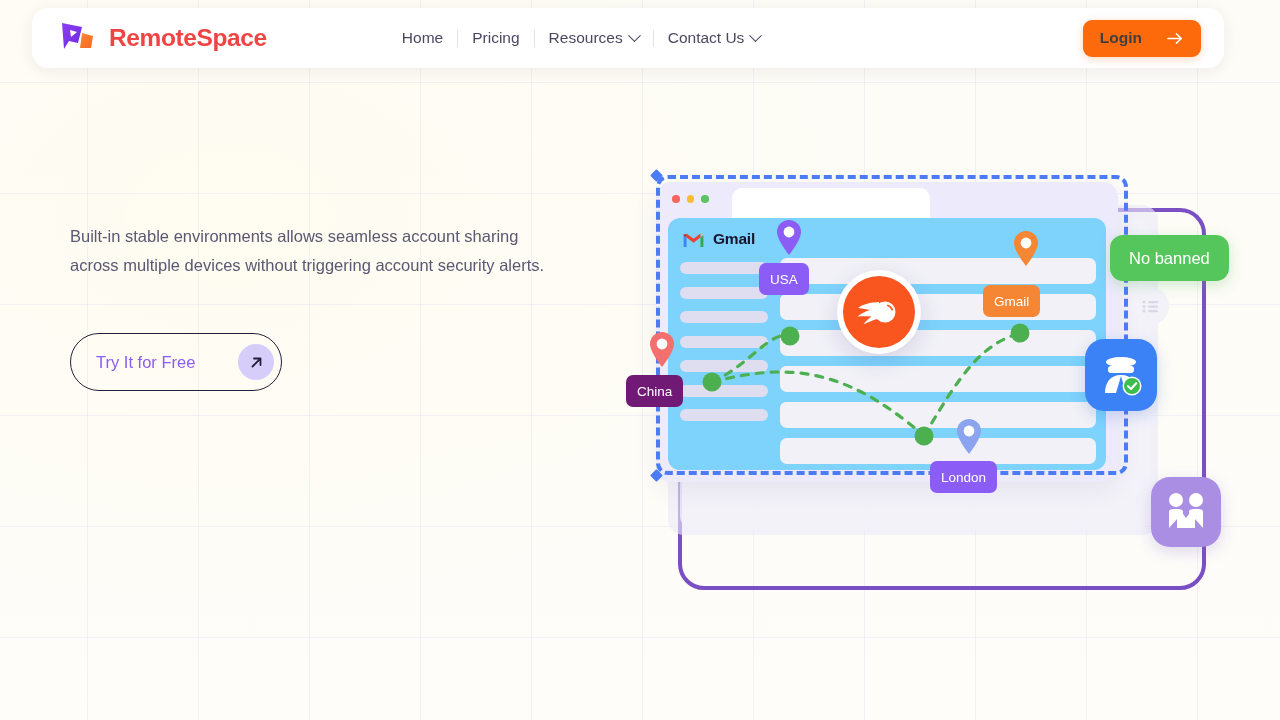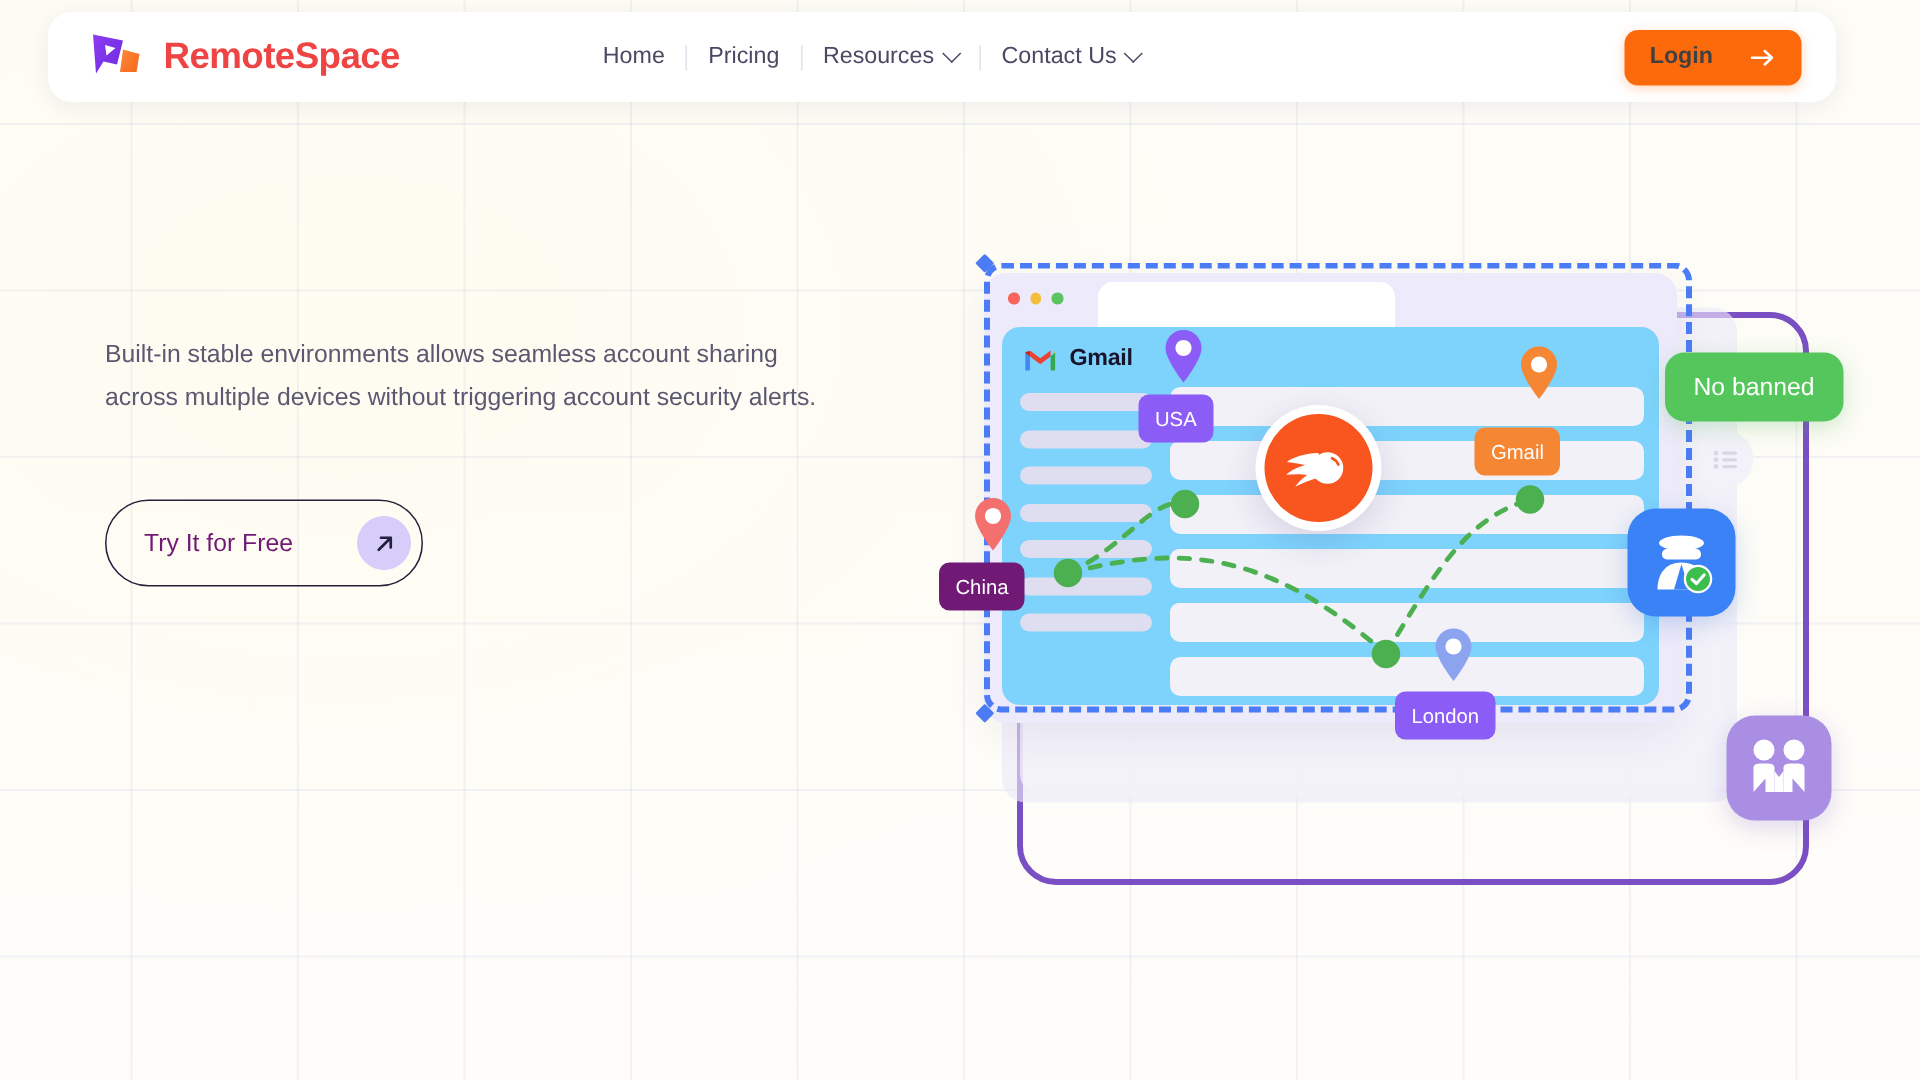--- a/index.html
+++ b/index.html
@@ -70,21 +70,21 @@
   .subtitle{
     margin-top:32px; font-size:16.5px; line-height:1.77; color:#5b5872;
     max-width:480px;
   }
   .cta{
     margin-top:53px; width:212px; height:58px; border-radius:29px;
     background:transparent; border:1.6px solid #23203c;
     display:flex; align-items:center; padding:0 7px 0 25px;
     cursor:pointer; gap:10px;
   }
-  .cta-label{ font-size:16.5px; color:#701a75; font-weight:400; }
+  .cta-label{ font-size:16.5px; color:#8b5cf6; font-weight:400; }
   .cta-circle{
     margin-left:auto; width:36px; height:36px; border-radius:50%;
     background:#d7cdfa; display:flex; align-items:center; justify-content:center;
   }
 
   
   .illus{ position:absolute; left:630px; top:150px; width:620px; height:420px; z-index:5; }
 
   .purple-frame{
     position:absolute; left:48px; top:58px; width:528px; height:382px;

